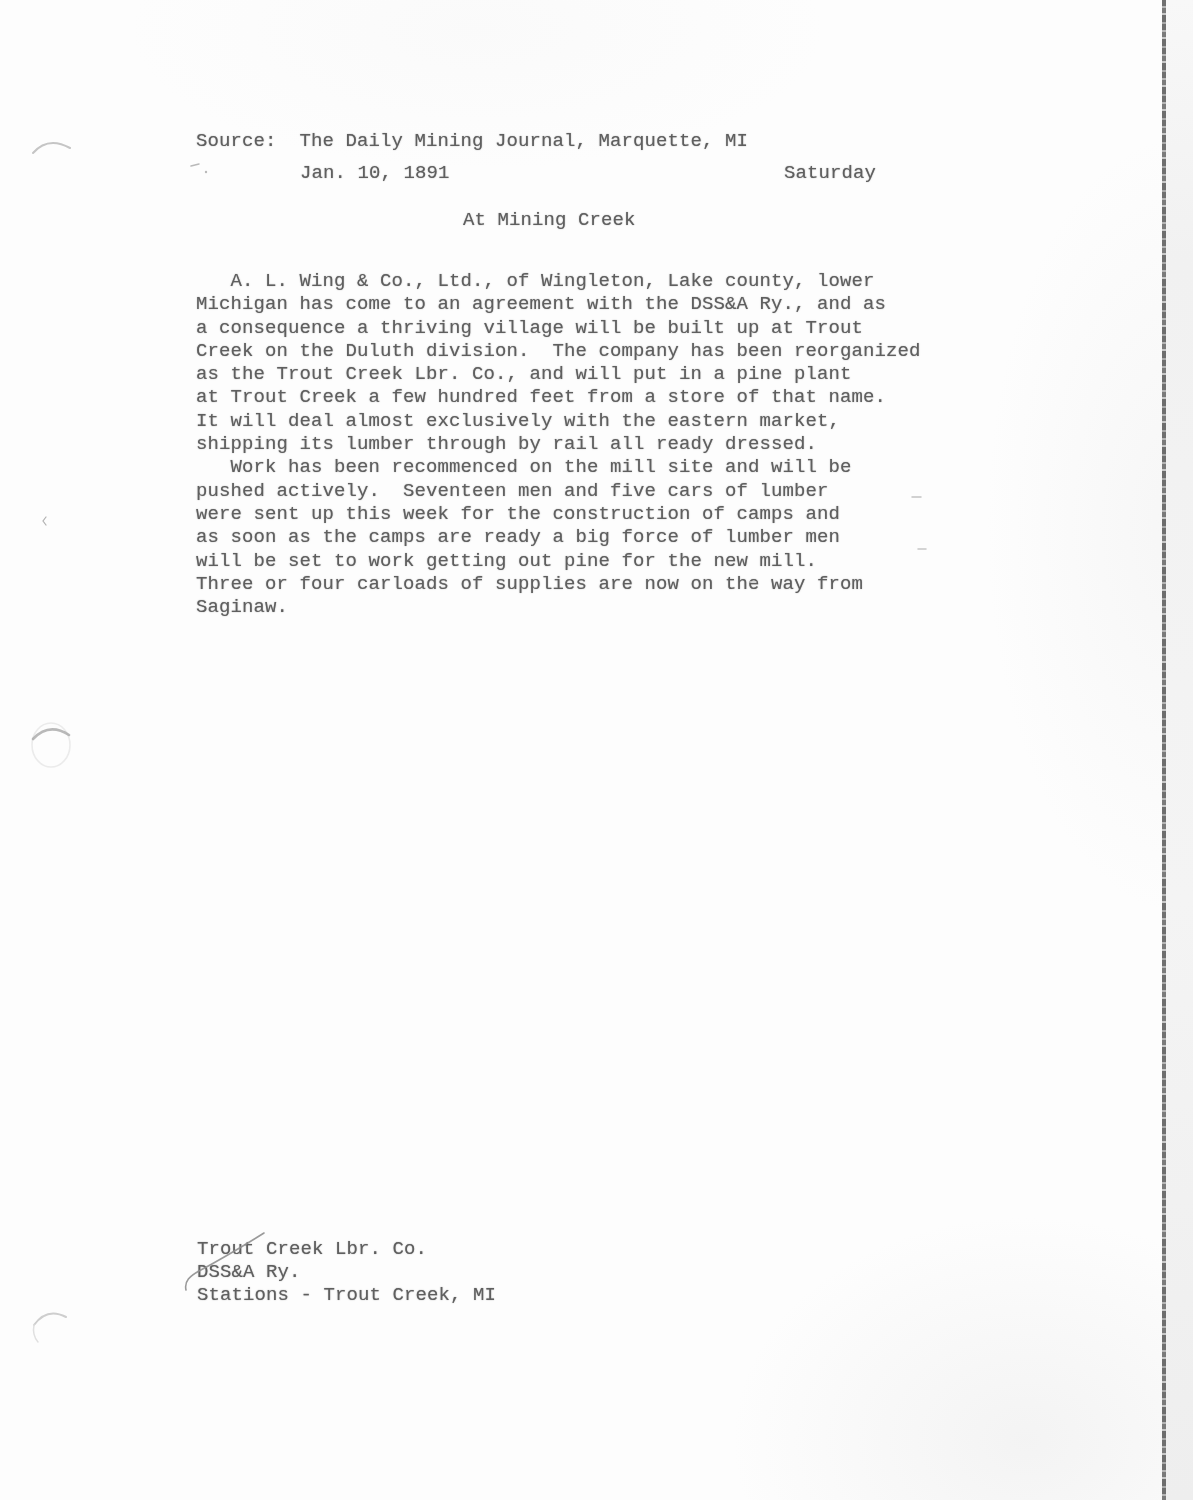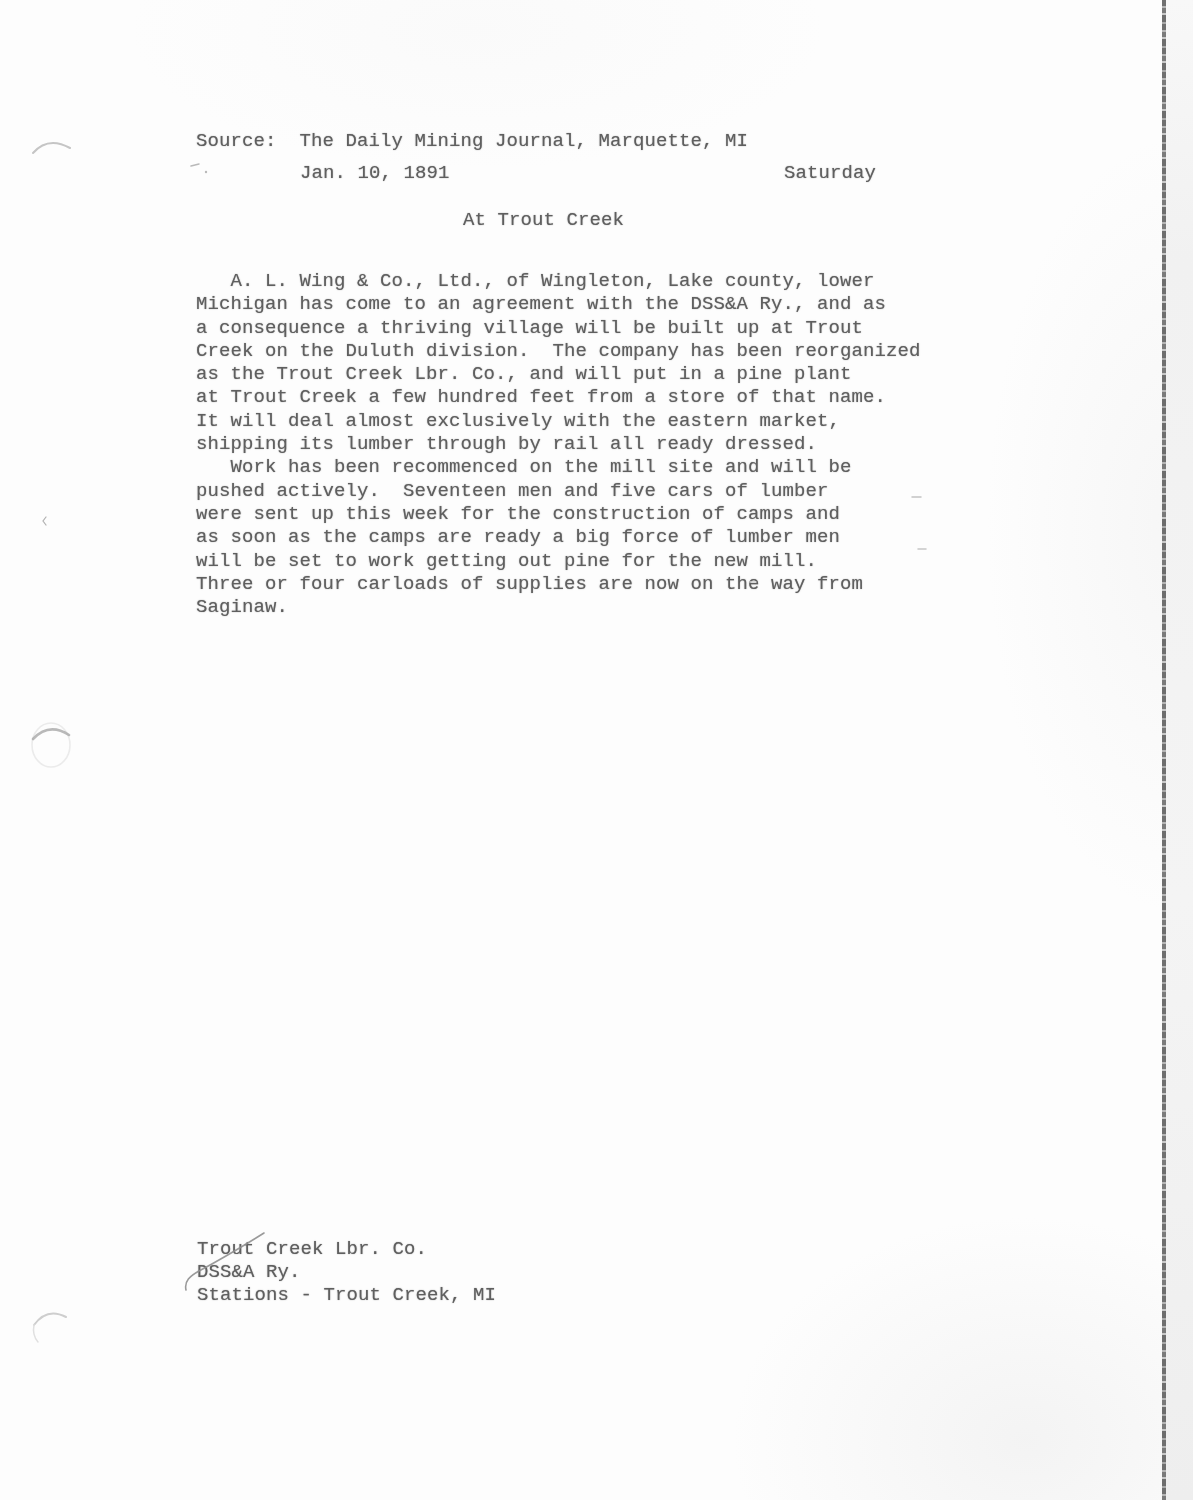--- a/index.html
+++ b/index.html
@@ -58,21 +58,21 @@
 <body>
 
 <div class="page">
 
   <div class="edge-margin"></div>
   <div class="edge-shadow"></div>
 
   <pre class="t line-source">Source:  The Daily Mining Journal, Marquette, MI</pre>
   <pre class="t line-date">Jan. 10, 1891</pre>
   <pre class="t line-weekday">Saturday</pre>
-  <pre class="t headline">At Trout Creek</pre>
+  <pre class="t headline">At Mining Creek</pre>
   <pre class="t article-body">   A. L. Wing &amp; Co., Ltd., of Wingleton, Lake county, lower
 Michigan has come to an agreement with the DSS&amp;A Ry., and as
 a consequence a thriving village will be built up at Trout
 Creek on the Duluth division.  The company has been reorganized
 as the Trout Creek Lbr. Co., and will put in a pine plant
 at Trout Creek a few hundred feet from a store of that name.
 It will deal almost exclusively with the eastern market,
 shipping its lumber through by rail all ready dressed.
    Work has been recommenced on the mill site and will be
 pushed actively.  Seventeen men and five cars of lumber

